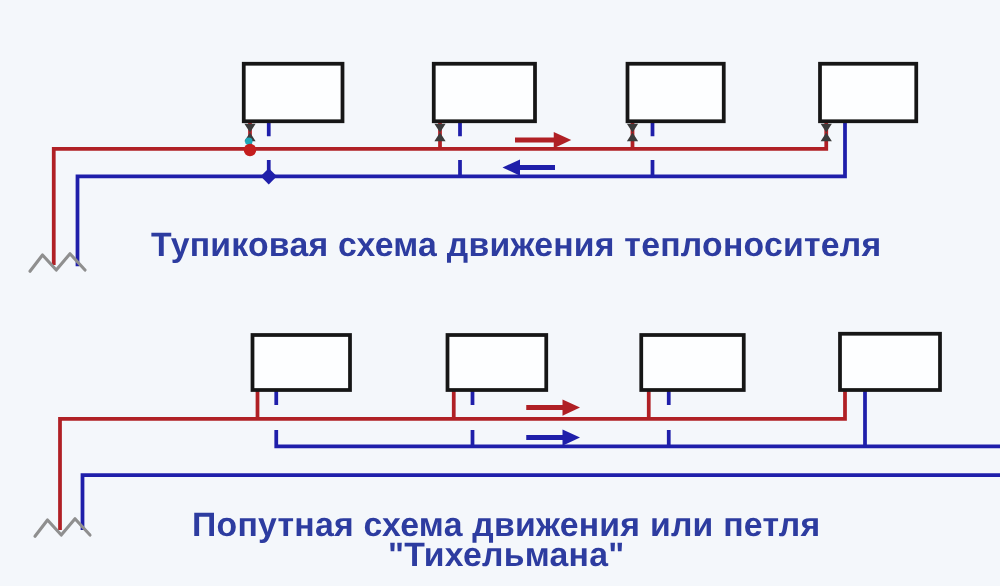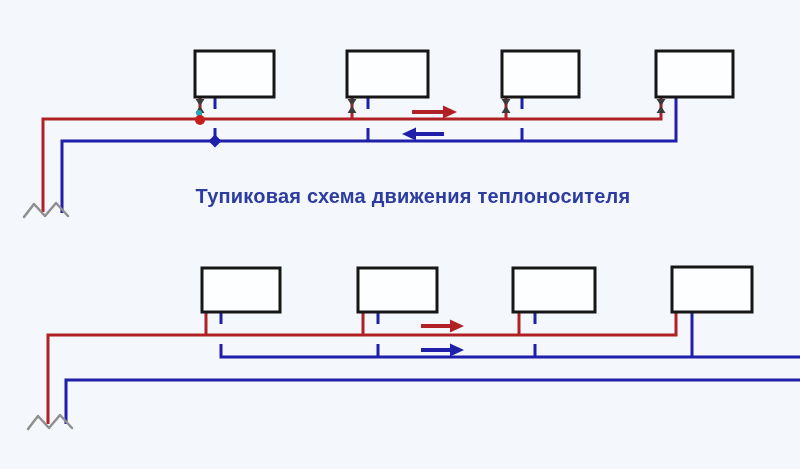--- a/index.html
+++ b/index.html
@@ -16,21 +16,21 @@
   }
   .stage svg {
     position: absolute;
     left: 0;
     top: 0;
   }
   .scheme-title {
     position: absolute;
     text-align: center;
     font-weight: 700;
-    font-size: 20px;
+    font-size: 27px;
     line-height: 24px;
     letter-spacing: 0.2px;
     color: #2d3ca0;
     user-select: none;
   }
   .title-top {
     left: 113px;
     top: 184px;
     width: 600px;
   }
@@ -88,13 +88,14 @@
       <rect x="358" y="268" width="79" height="44" fill="#fdfeff" stroke="#161616" stroke-width="3"></rect>
       <rect x="513" y="268" width="82" height="44" fill="#fdfeff" stroke="#161616" stroke-width="3"></rect>
       <rect x="672" y="267" width="80" height="45" fill="#fdfeff" stroke="#161616" stroke-width="3"></rect>
       <line x1="421" y1="326" x2="452" y2="326" stroke="#b02025" stroke-width="4"></line>
       <polygon points="464,326 450,319.5 450,332.5" fill="#b02025"></polygon>
       <line x1="421" y1="350" x2="452" y2="350" stroke="#1f1faa" stroke-width="4"></line>
       <polygon points="464,350 450,343.5 450,356.5" fill="#1f1faa"></polygon>
       <polyline points="28,429 38,416 49,428 60,415 72,428" fill="none" stroke="#8f8f8f" stroke-width="2.5" stroke-linejoin="round" stroke-linecap="round"></polyline>
     </svg>
   <div class="scheme-title title-top" style="color: rgb(45, 60, 160);">Тупиковая схема движения теплоносителя</div>
+  <div class="scheme-title title-bottom" style="color: rgb(45, 60, 160);">Попутная схема движения или петля "Тихельмана"</div>
 </div>
 
 </body></html>

